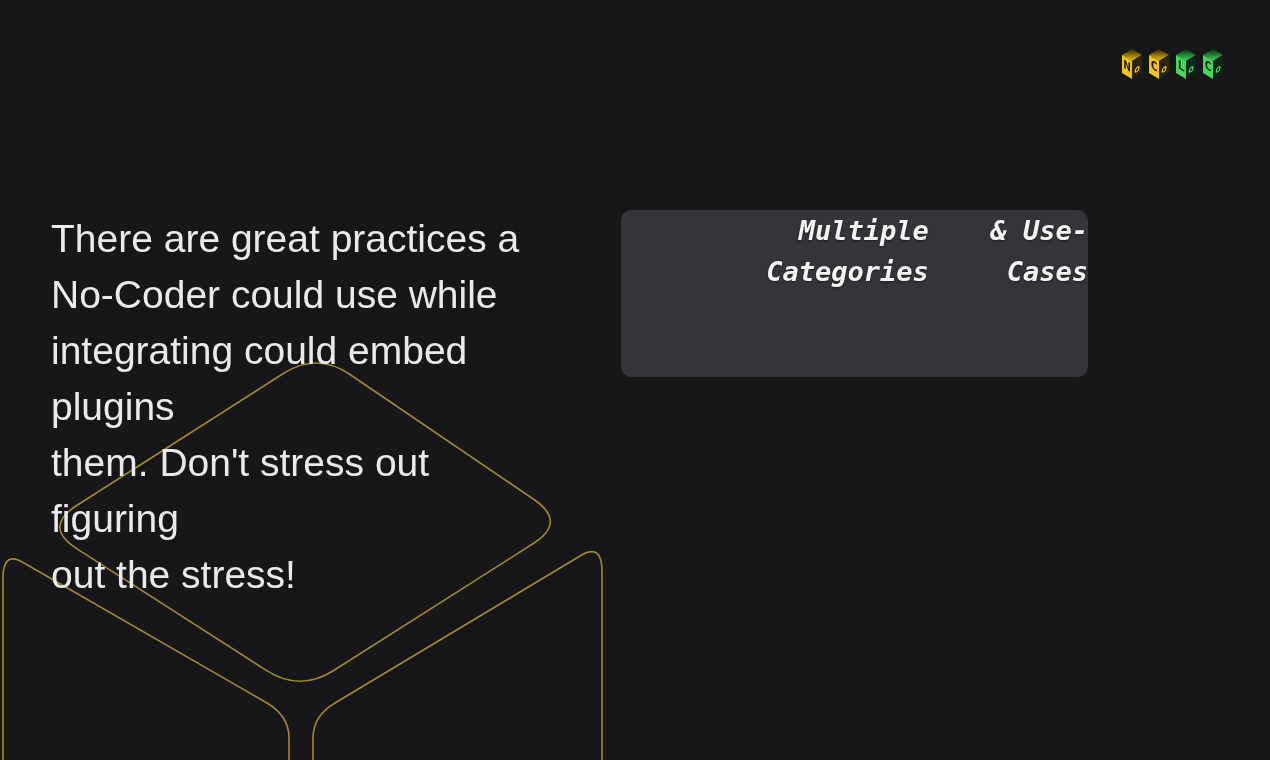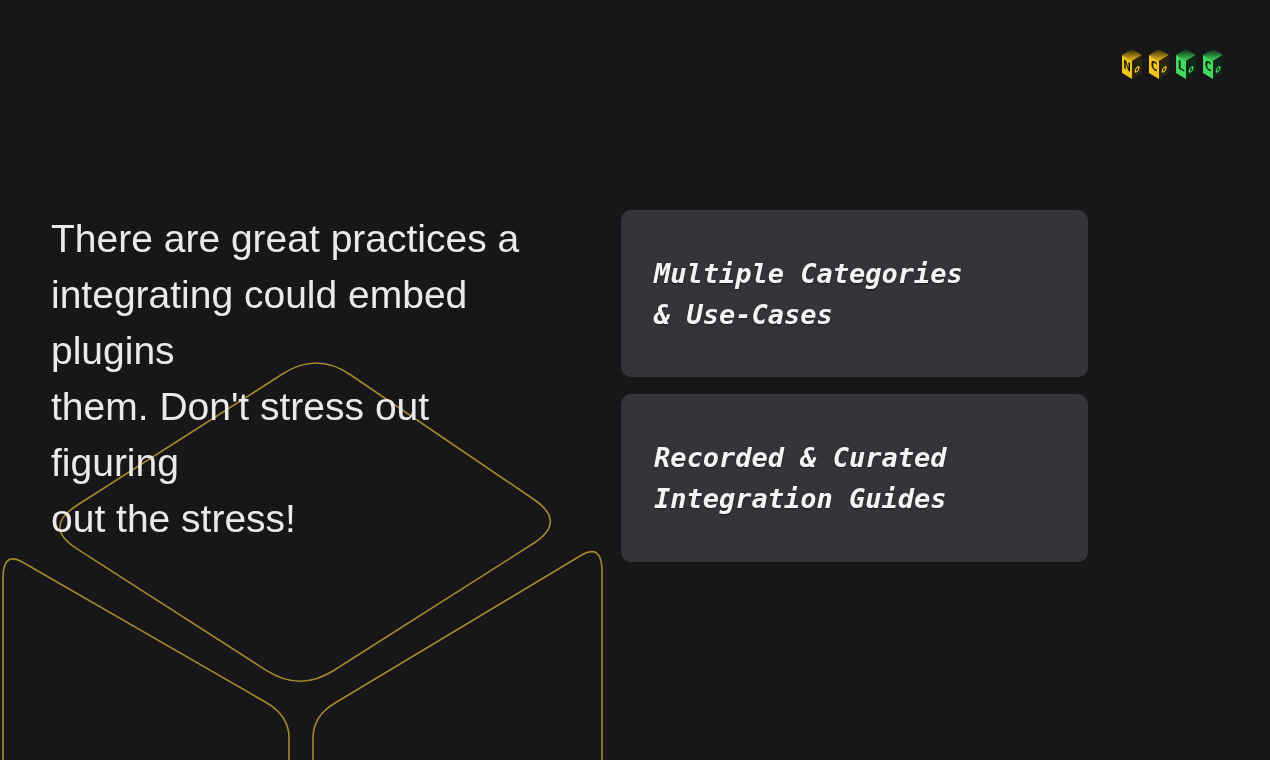--- a/index.html
+++ b/index.html
@@ -69,29 +69,30 @@
     flex-direction: column;
     gap: 17px;
     z-index: 2;
   }
   .card {
     background: #363439;
     border-radius: 10px;
     width: 467px;
     padding-left: 33px;
     display: flex;
-    flex-direction: column;
+    flex-direction: row;
     justify-content: center;
     font-family: "DejaVu Sans Mono", monospace;
     font-style: italic;
     font-weight: bold;
     font-size: 27px;
     line-height: 41px;
     color: #f5f4f5;
     text-shadow: 0 1px 2px rgba(0,0,0,0.45);
+    text-align: right;
   }
   .card-1 { height: 167px; }
   .card-2 { height: 168px; }
 </style>
 </head>
 <body>
 
 <div class="slide">
 
   <svg class="wireframe" viewBox="0 0 1270 760" xmlns="http://www.w3.org/2000/svg" aria-hidden="true">
@@ -157,29 +158,26 @@
       </g>
       <g transform="translate(18,0) skewY(-31)">
         <text class="cube-o" x="0" y="27" text-anchor="middle" fill="#43d95e">o</text>
       </g>
     </g>
   </svg>
 
 
   <div class="paragraph">
     <div>There are great practices a</div>
+    <div>No-Coder could use while</div>
     <div>integrating could embed plugins</div>
     <div><span>them. </span><span class="em">Don't stress out figuring</span></div>
     <div class="em">out the stress!</div>
   </div>
 
   <div class="cards">
     <div class="card card-1">
       <div>Multiple Categories</div>
       <div>&amp; Use-Cases</div>
     </div>
-    <div class="card card-2">
-      <div>Recorded &amp; Curated</div>
-      <div>Integration Guides</div>
-    </div>
   </div>
 
 </div>
 
 </body></html>

